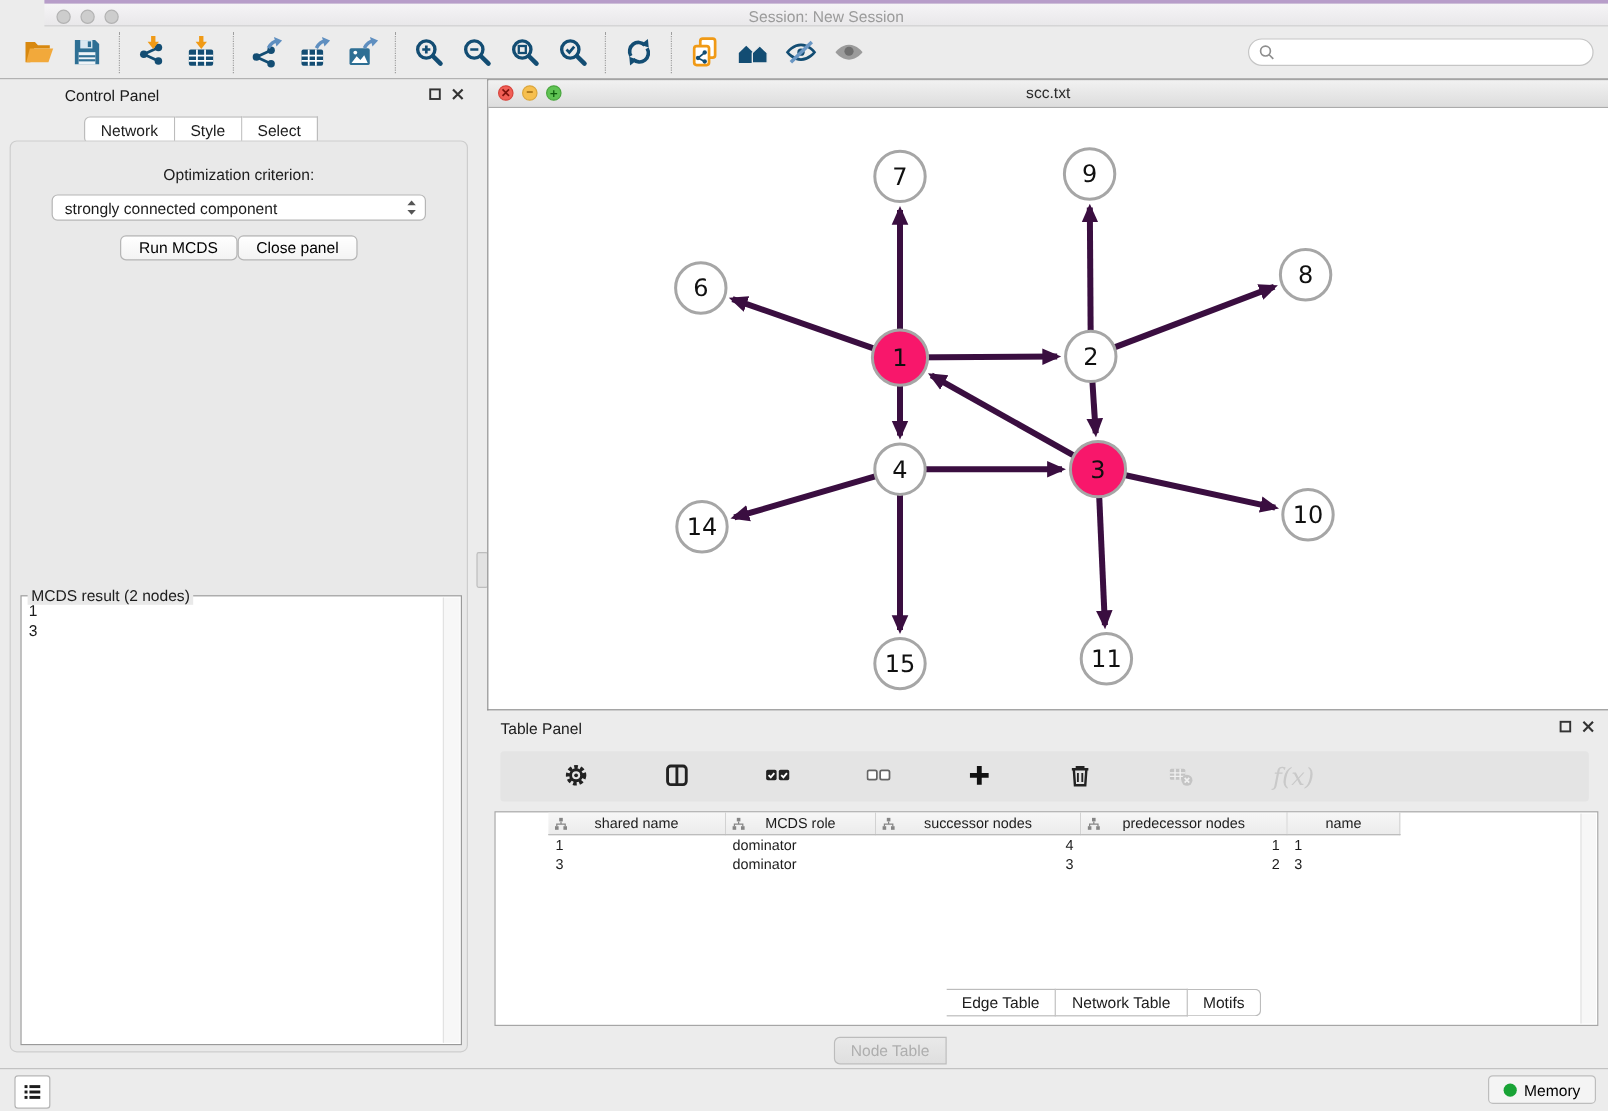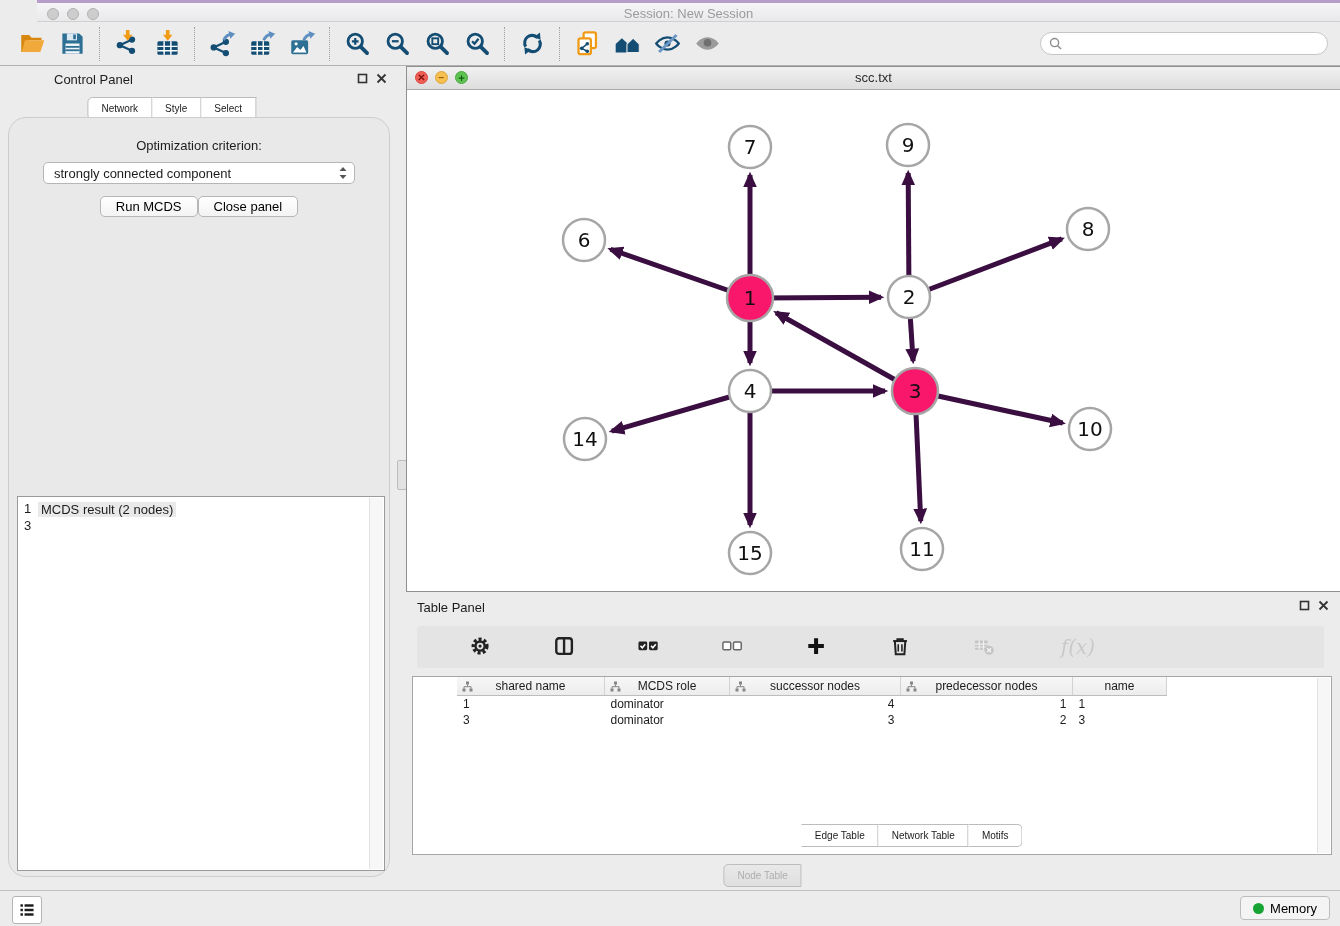--- a/index.html
+++ b/index.html
@@ -22,39 +22,39 @@
   .search{margin-left:auto;width:288px;height:23px;box-sizing:border-box;background:#fff;
           border:1px solid #c5c5c5;border-radius:12px;display:flex;align-items:center;
           padding:0 8px;gap:5px;}
   .search input{border:none;outline:none;flex:1;font-size:13px;background:transparent;}
   
   .control-panel{position:absolute;left:0;top:66px;width:400px;bottom:36px;}
   .cp-title{position:absolute;left:14px;top:6px;margin-left:40px;}
   .win-ico{position:absolute;top:7px;width:11px;height:11px;cursor:pointer;}
   .seg-tabs{display:flex;}
   .seg-tab{height:21px;line-height:21px;padding:0 13px;background:#fff;border:1px solid #bcbcbc;
-           border-left:none;font-size:10px;cursor:pointer;white-space:nowrap;}
+           border-left:none;font-size:13px;cursor:pointer;white-space:nowrap;}
   .seg-tab:first-child{border-left:1px solid #bcbcbc;border-radius:5px 0 0 5px;}
   .seg-tab:last-child{border-radius:0 5px 5px 0;}
   .seg-tab.sel{background:linear-gradient(#e9e9e9,#dfdfdf);color:#aeaeae;margin-top:40px;}
   .cp-tabs{position:absolute;top:31px;left:50%;transform:translateX(-50%);}
   .cp-body{position:absolute;left:8px;top:51px;width:382px;height:760px;background:#e9e9e9;
-           border:1px solid #cdcdcd;border-radius:18px;box-sizing:border-box;}
+           border:1px solid #cdcdcd;border-radius:6px;box-sizing:border-box;}
   .opt-label{margin-top:20px;text-align:center;}
   .opt-select{margin:9px auto 0;width:312px;height:22px;box-sizing:border-box;background:#fff;
               border:1px solid #b6b6b6;border-radius:5px;display:flex;align-items:center;
               padding:0 5px 0 10px;cursor:pointer;}
   .opt-select .val{flex:1;}
   .cp-buttons{display:flex;justify-content:center;gap:0;margin-top:12px;}
   .mac-btn{height:21px;padding:0 15px;background:linear-gradient(#fff,#f3f3f3);
            border:1px solid #b6b6b6;border-radius:5px;font-size:13px;cursor:pointer;
            font-family:"Liberation Sans",sans-serif;}
   .result-box{position:absolute;left:8px;top:378px;width:366px;height:373px;background:#fff;
               border:1px solid #9a9a9a;}
-  .result-box legend{position:absolute;top:-8px;left:20px;background:#e9e9e9;padding:0 3px;margin-top:13px;}
+  .result-box legend{position:absolute;top:-8px;left:5px;background:#e9e9e9;padding:0 3px;}
   .result-list{padding:3px 6px;line-height:17px;}
   .v-track{position:absolute;top:1px;right:1px;bottom:1px;width:13px;background:#f7f7f7;
            border-left:1px solid #e2e2e2;}
   
   .net-win{position:absolute;left:406px;top:66px;width:934px;height:526px;box-sizing:border-box;
            background:#fff;border:1px solid #8f8f8f;border-right:none;}
   .nw-titlebar{position:relative;height:22px;background:linear-gradient(#f1f1f1,#dddddd);
                border-bottom:1px solid #ababab;}
   .nw-titlebar .title{position:absolute;left:0;right:0;top:3px;text-align:center;color:#2b2b2b;}
   .nw-tl{position:absolute;top:4px;width:13px;height:13px;border-radius:50%;box-sizing:border-box;

